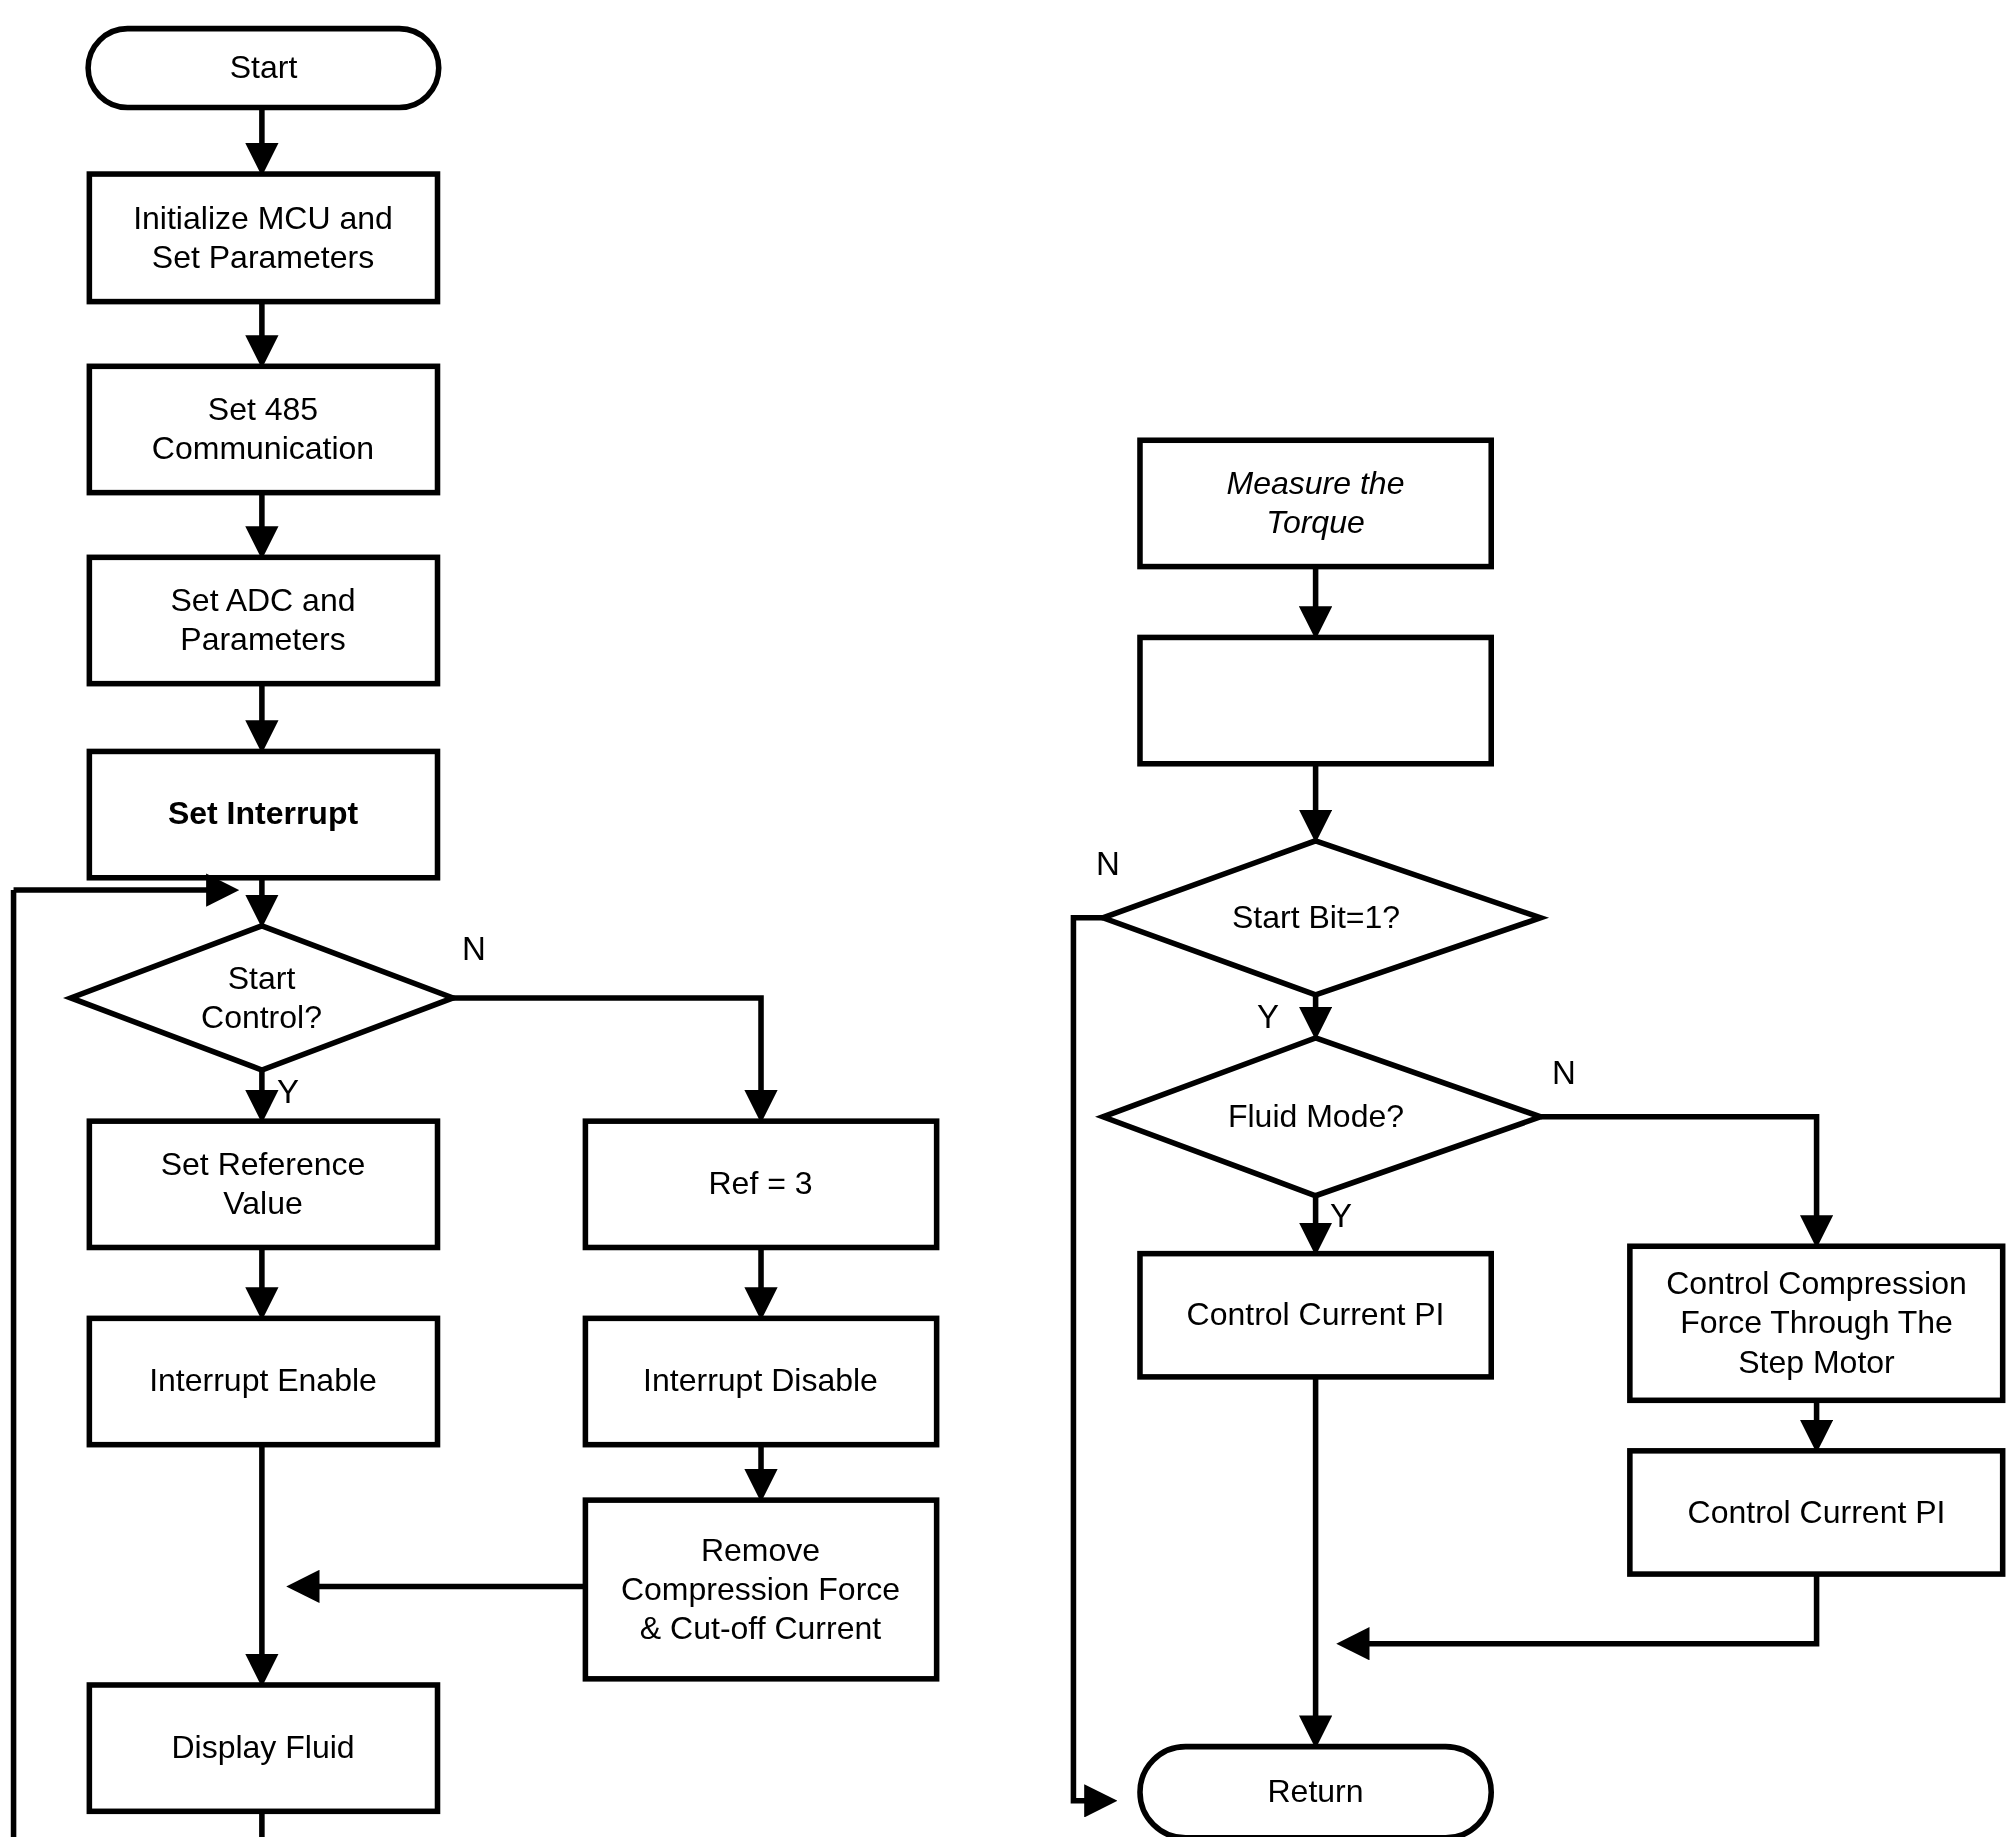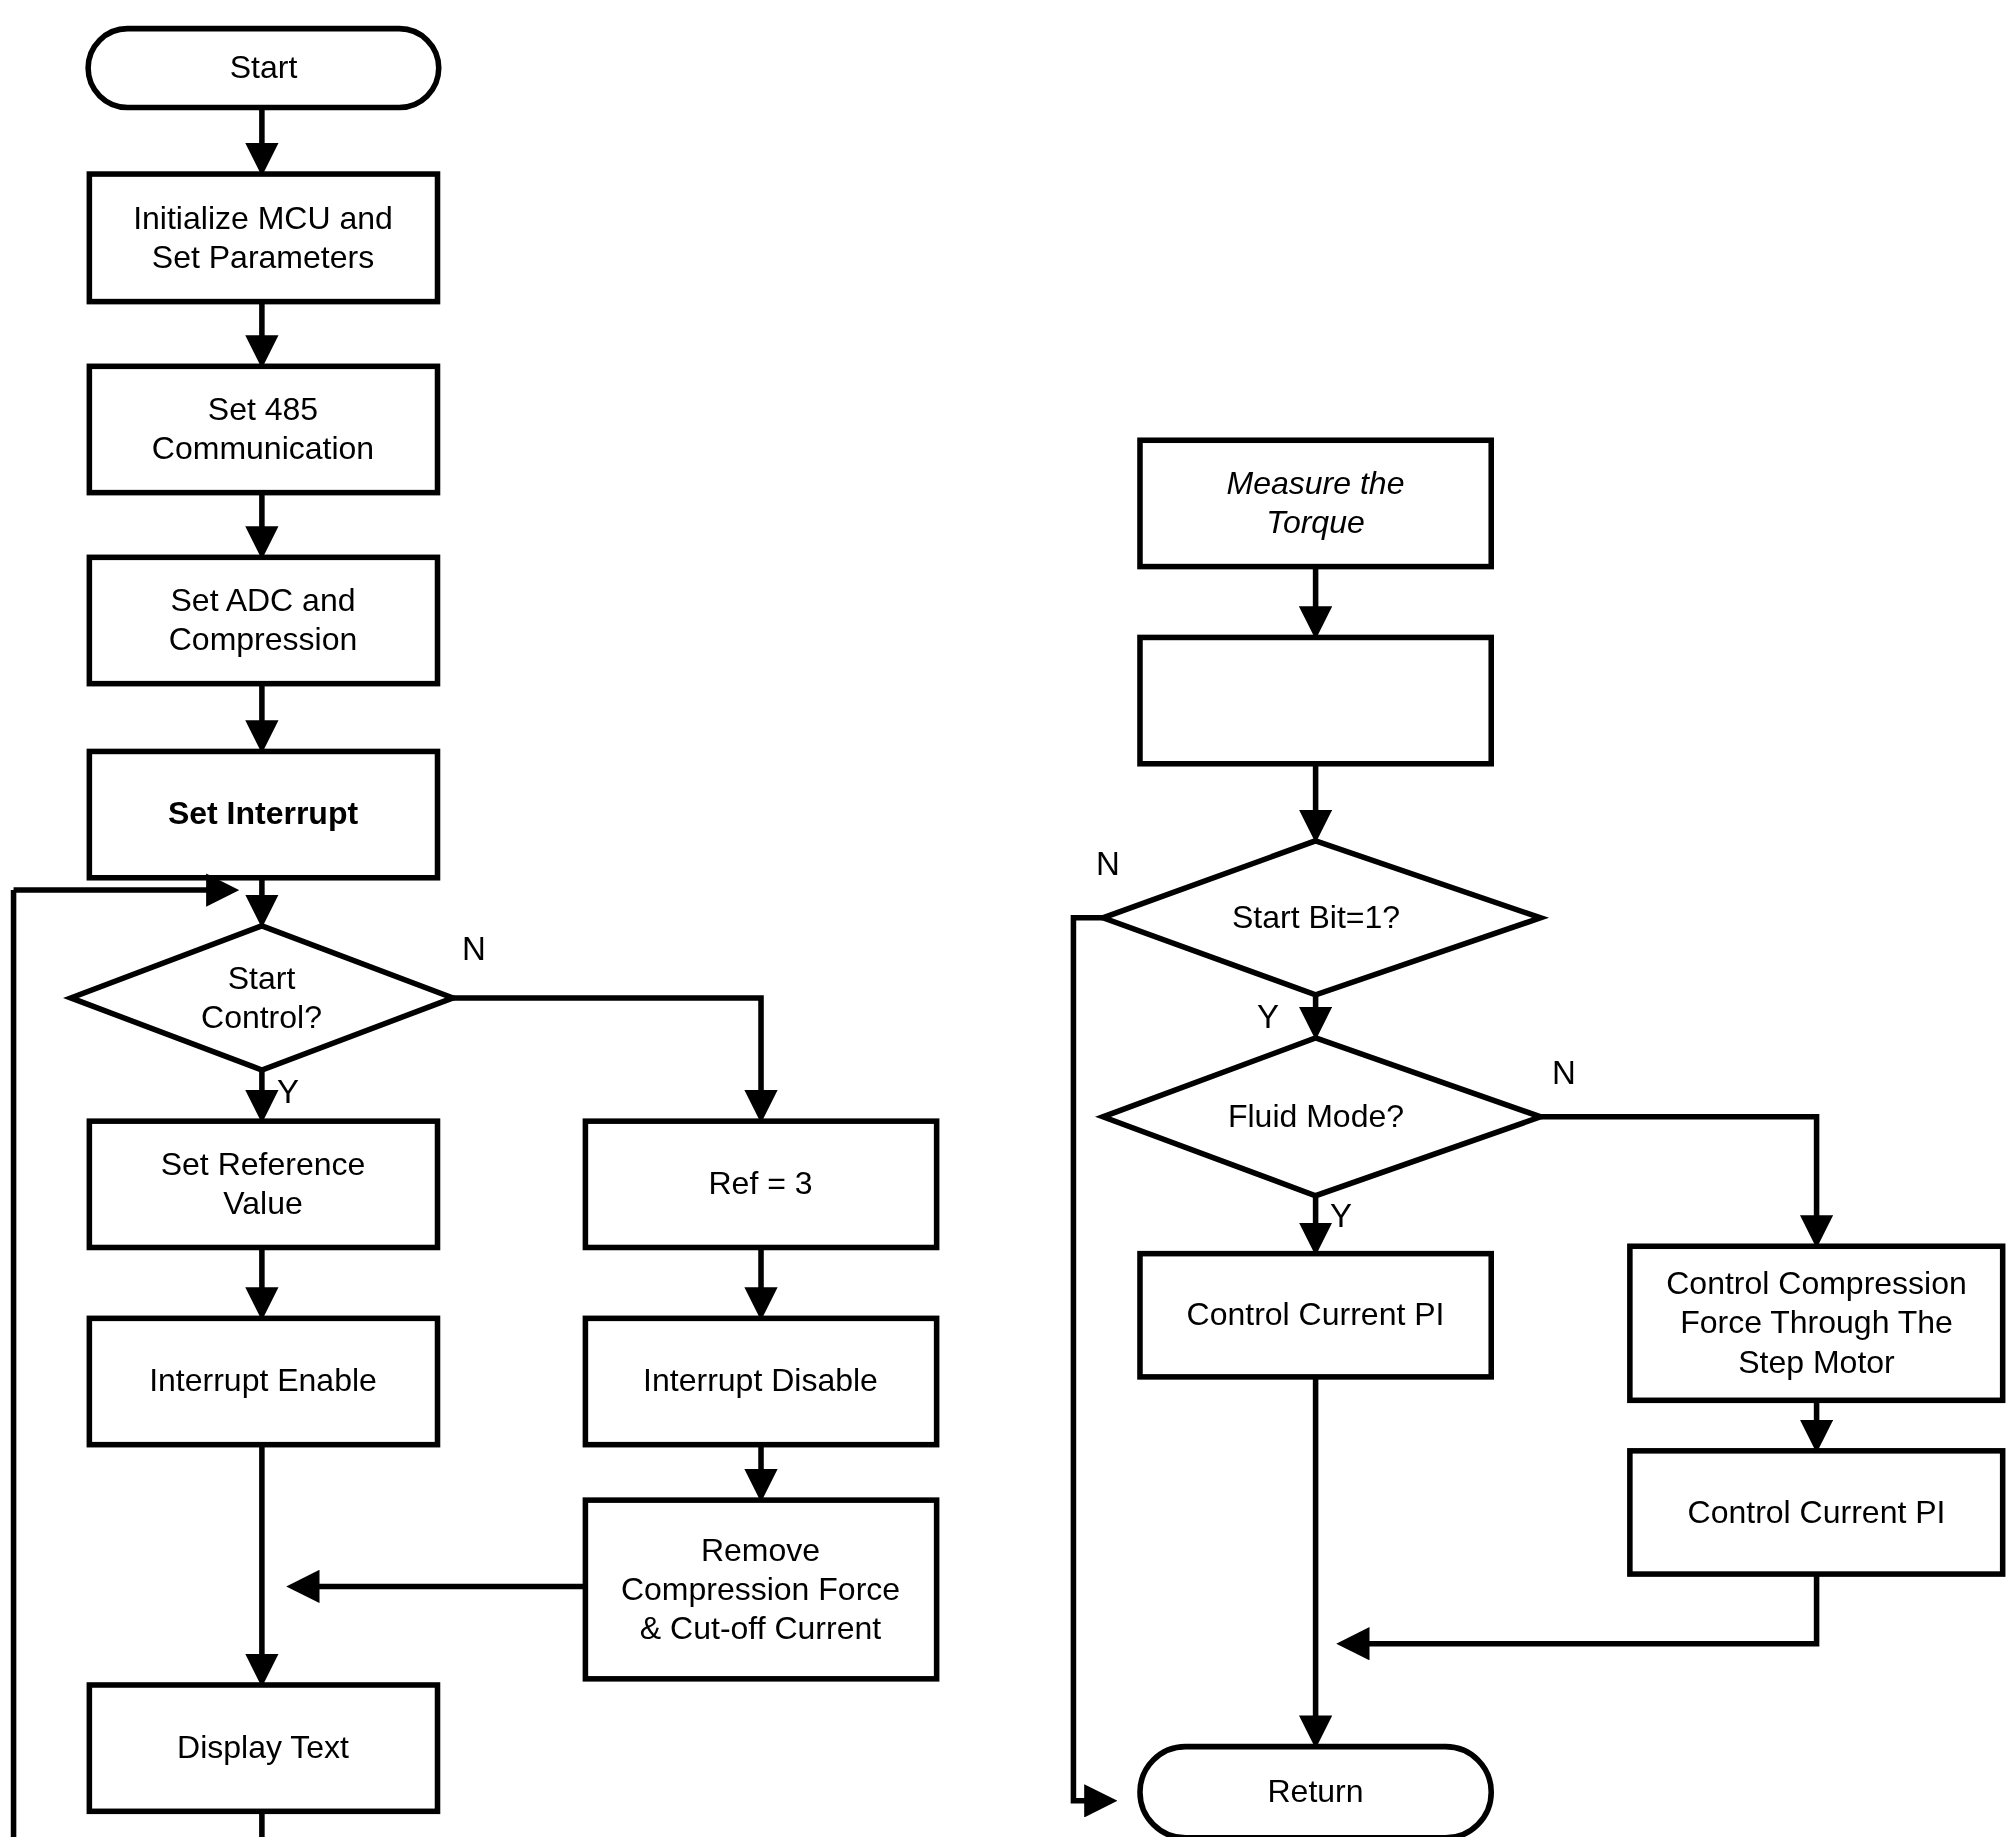--- a/index.html
+++ b/index.html
@@ -138,41 +138,41 @@
 
   <div class="node-text" style="left:88px; top:7.4px; width:351px; height:79px;">Start</div>
 
   <div class="node-text" style="left:89px; top:153px; width:348px; height:128px;">Initialize MCU and
 Set Parameters</div>
 
   <div class="node-text" style="left:89px; top:345px; width:348px; height:126px;">Set 485
 Communication</div>
 
   <div class="node-text" style="left:89px; top:536px; width:348px; height:126px;">Set ADC and
-Compression</div>
+Parameters</div>
 
   <div class="node-text" style="left:89px; top:730px; width:348px; height:126px;font-weight:bold;">Set Interrupt</div>
 
   <div class="node-text" style="left:129px; top:906px; width:265px; height:142px;">Start
 Control?</div>
 
   <div class="node-text" style="left:89px; top:1100px; width:348px; height:126px;text-align:center;">Set Reference
 Value</div>
 
   <div class="node-text" style="left:89px; top:1297px; width:348px; height:126px;">Interrupt Enable</div>
 
   <div class="node-text" style="left:585px; top:1100px; width:351px; height:126px;">Ref  =  3</div>
 
   <div class="node-text" style="left:585px; top:1297px; width:351px; height:126px;">Interrupt Disable</div>
 
   <div class="node-text" style="left:585px; top:1479px; width:351px; height:179px;">Remove
 Compression Force
 &amp; Cut-off Current</div>
 
-  <div class="node-text" style="left:89px; top:1664px; width:348px; height:126px;">Display Text</div>
+  <div class="node-text" style="left:89px; top:1664px; width:348px; height:126px;">Display Fluid</div>
 
   <div class="edge-label" style="left:462px; top:911px;">N</div>
 
   <div class="edge-label" style="left:277px; top:1054px;">Y</div>
 
   <div class="node-text" style="left:1140px; top:419px; width:351px; height:126px;font-style:italic;">Measure the
 Torque</div>
 
 
   <div class="node-text" style="left:1171px; top:857px; width:290px; height:80px;">Start Bit=1?</div>

